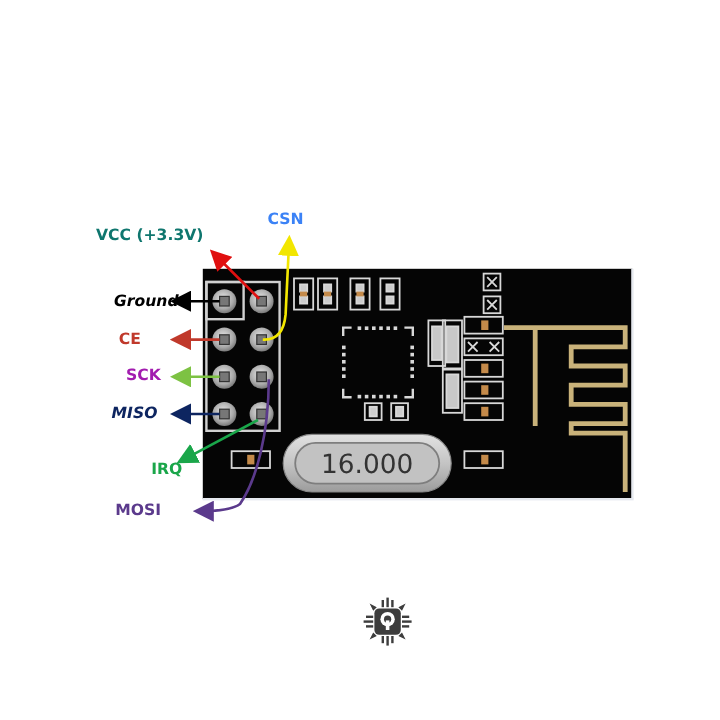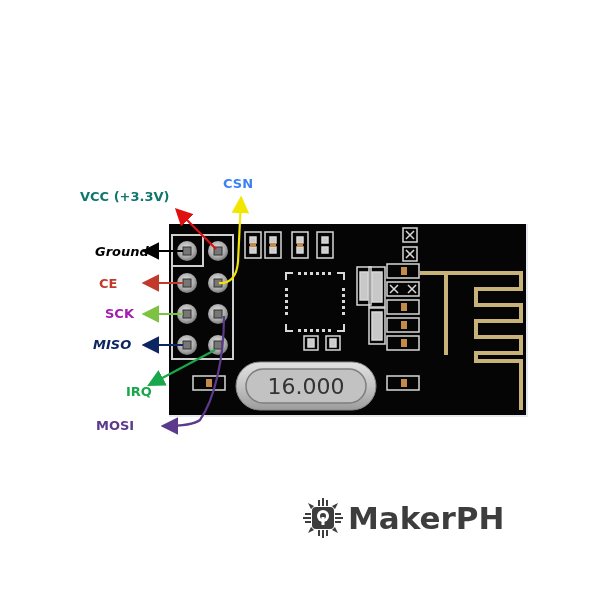--- a/index.html
+++ b/index.html
@@ -220,15 +220,14 @@
           <rect x="3" y="24" width="6" height="2"></rect>
         <rect x="33" y="16" width="6" height="2"></rect>
           <rect x="33" y="24" width="6" height="2"></rect>
         <path d="M6 6 L12 9 L9 12z M36 6 L33 12 L30 9z M6 36 L9 30 L12 33z M36 36 L30 33 L33 30z"></path>
         <rect x="10" y="10" width="22" height="22" rx="4"></rect>
       </g>
       <circle cx="21" cy="19" r="6" fill="#fff"></circle>
       <circle cx="21" cy="19" r="3" fill="#3d3d3d"></circle>
       <rect x="19.5" y="20" width="3" height="8" fill="#fff"></rect>
     </svg>
-    <span class="logo-text">MakerPH</span>
   </div>
 </div>
 
 </body></html>

